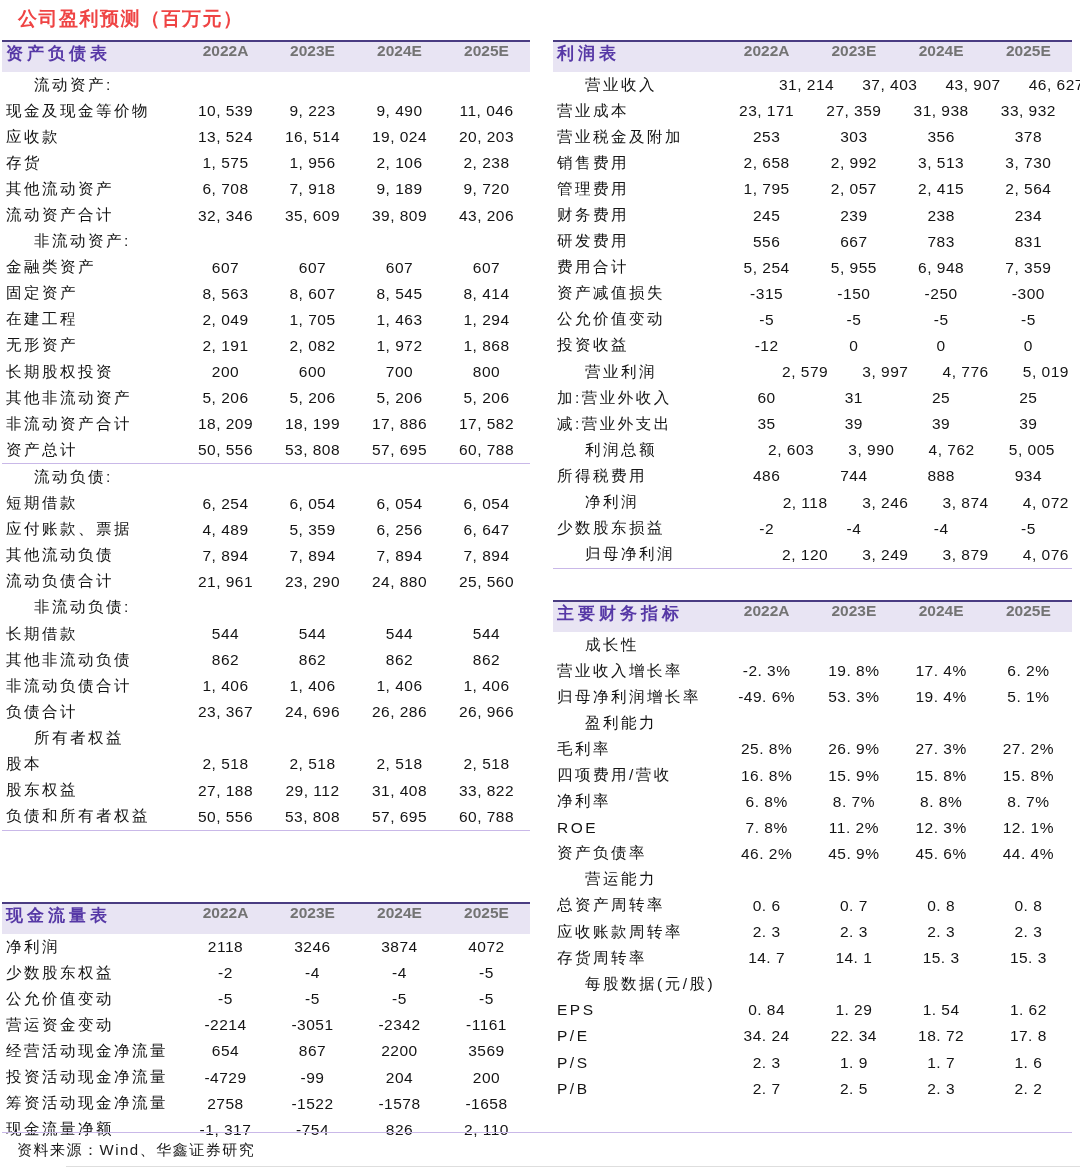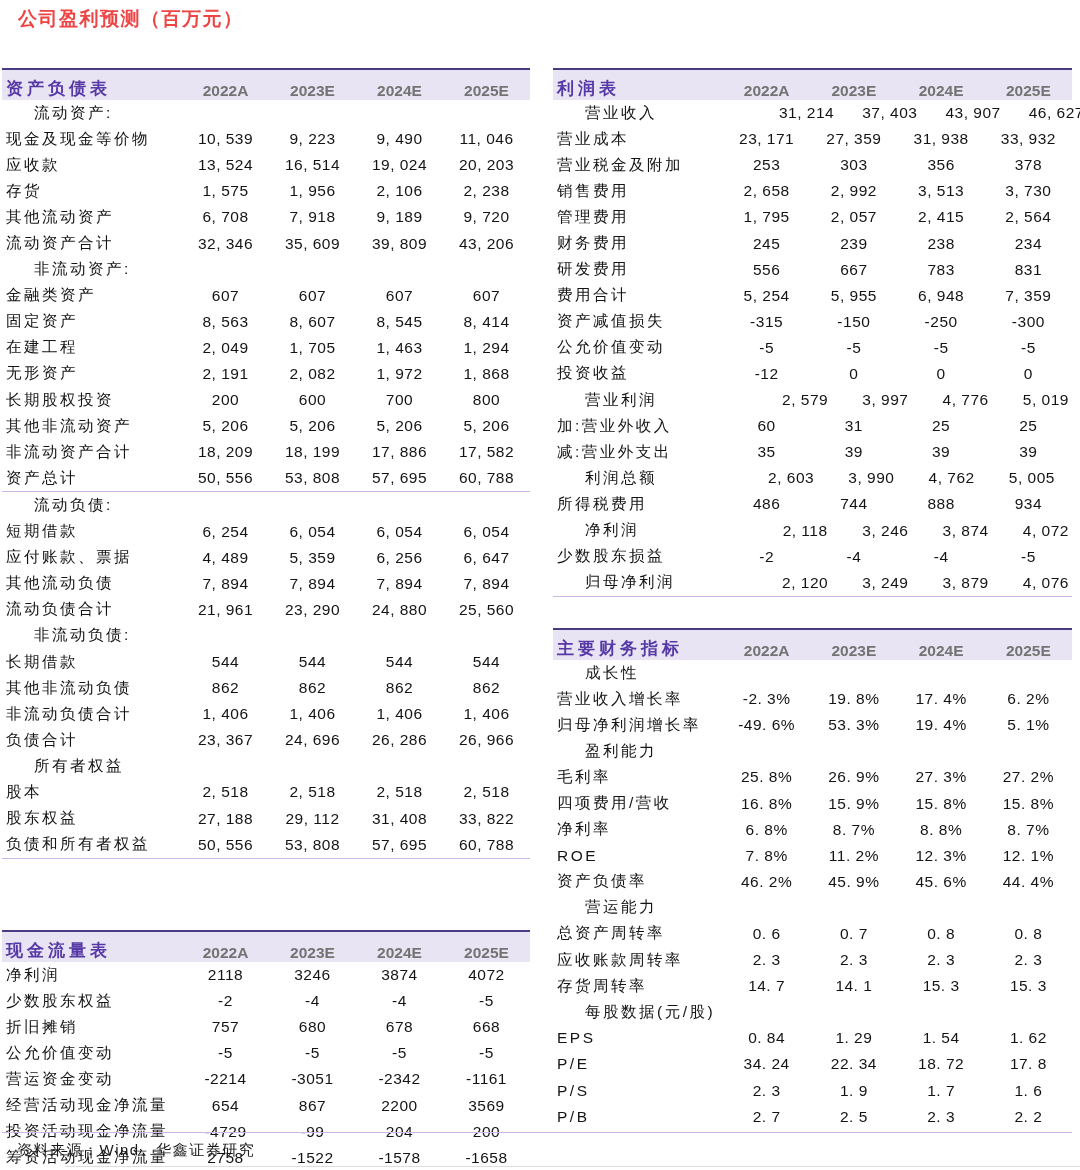--- a/index.html
+++ b/index.html
@@ -10,22 +10,22 @@
   .page-title{
     position:absolute;top:6px;left:2px;font-size:19px;font-weight:bold;
     letter-spacing:1.5px;color:#ef4444;white-space:nowrap;margin-left:16px;
   }
   .tbl{position:absolute;}
   #tbl-balance-sheet{top:40px;left:2px;width:528px;--label:176px;}
   #tbl-income-statement{top:40px;left:553px;width:519px;--label:166px;}
   #tbl-cash-flow{top:902px;left:2px;width:528px;--label:176px;}
   #tbl-key-metrics{top:600px;left:553px;width:519px;--label:166px;}
   .thead{
-    display:flex;align-items:flex-end;height:30px;
-    background:#E8E4F3;border-top:2.5px solid #4A3C82;margin-top:28px;
+    display:flex;align-items:flex-start;height:30px;
+    background:#E8E4F3;border-top:2.5px solid #4A3C82;
   }
   .th-label{
     flex:0 0 var(--label);font-size:17px;font-weight:bold;color:#5638A6;
     letter-spacing:4px;padding-left:4px;white-space:nowrap;
   }
   .th-col{flex:1;text-align:center;font-size:15.5px;font-weight:bold;color:#737373;}
   .tr{display:flex;align-items:center;height:26.1px;}
   .tr.line{border-bottom:1.5px solid #C9B8E8;}
   .td{white-space:nowrap;overflow:visible;}
   .td.label{
@@ -422,27 +422,20 @@
       <div class="td num">4072</div>
     </div>
     <div class="tr">
       <div class="td label ind">少数股东权益</div>
       <div class="td num">-2</div>
       <div class="td num">-4</div>
       <div class="td num">-4</div>
       <div class="td num">-5</div>
     </div>
     <div class="tr">
-      <div class="td label ind">折旧摊销</div>
-      <div class="td num">757</div>
-      <div class="td num">680</div>
-      <div class="td num">678</div>
-      <div class="td num">668</div>
-    </div>
-    <div class="tr">
       <div class="td label ind">公允价值变动</div>
       <div class="td num">-5</div>
       <div class="td num">-5</div>
       <div class="td num">-5</div>
       <div class="td num">-5</div>
     </div>
     <div class="tr">
       <div class="td label ind">营运资金变动</div>
       <div class="td num">-2214</div>
       <div class="td num">-3051</div>

